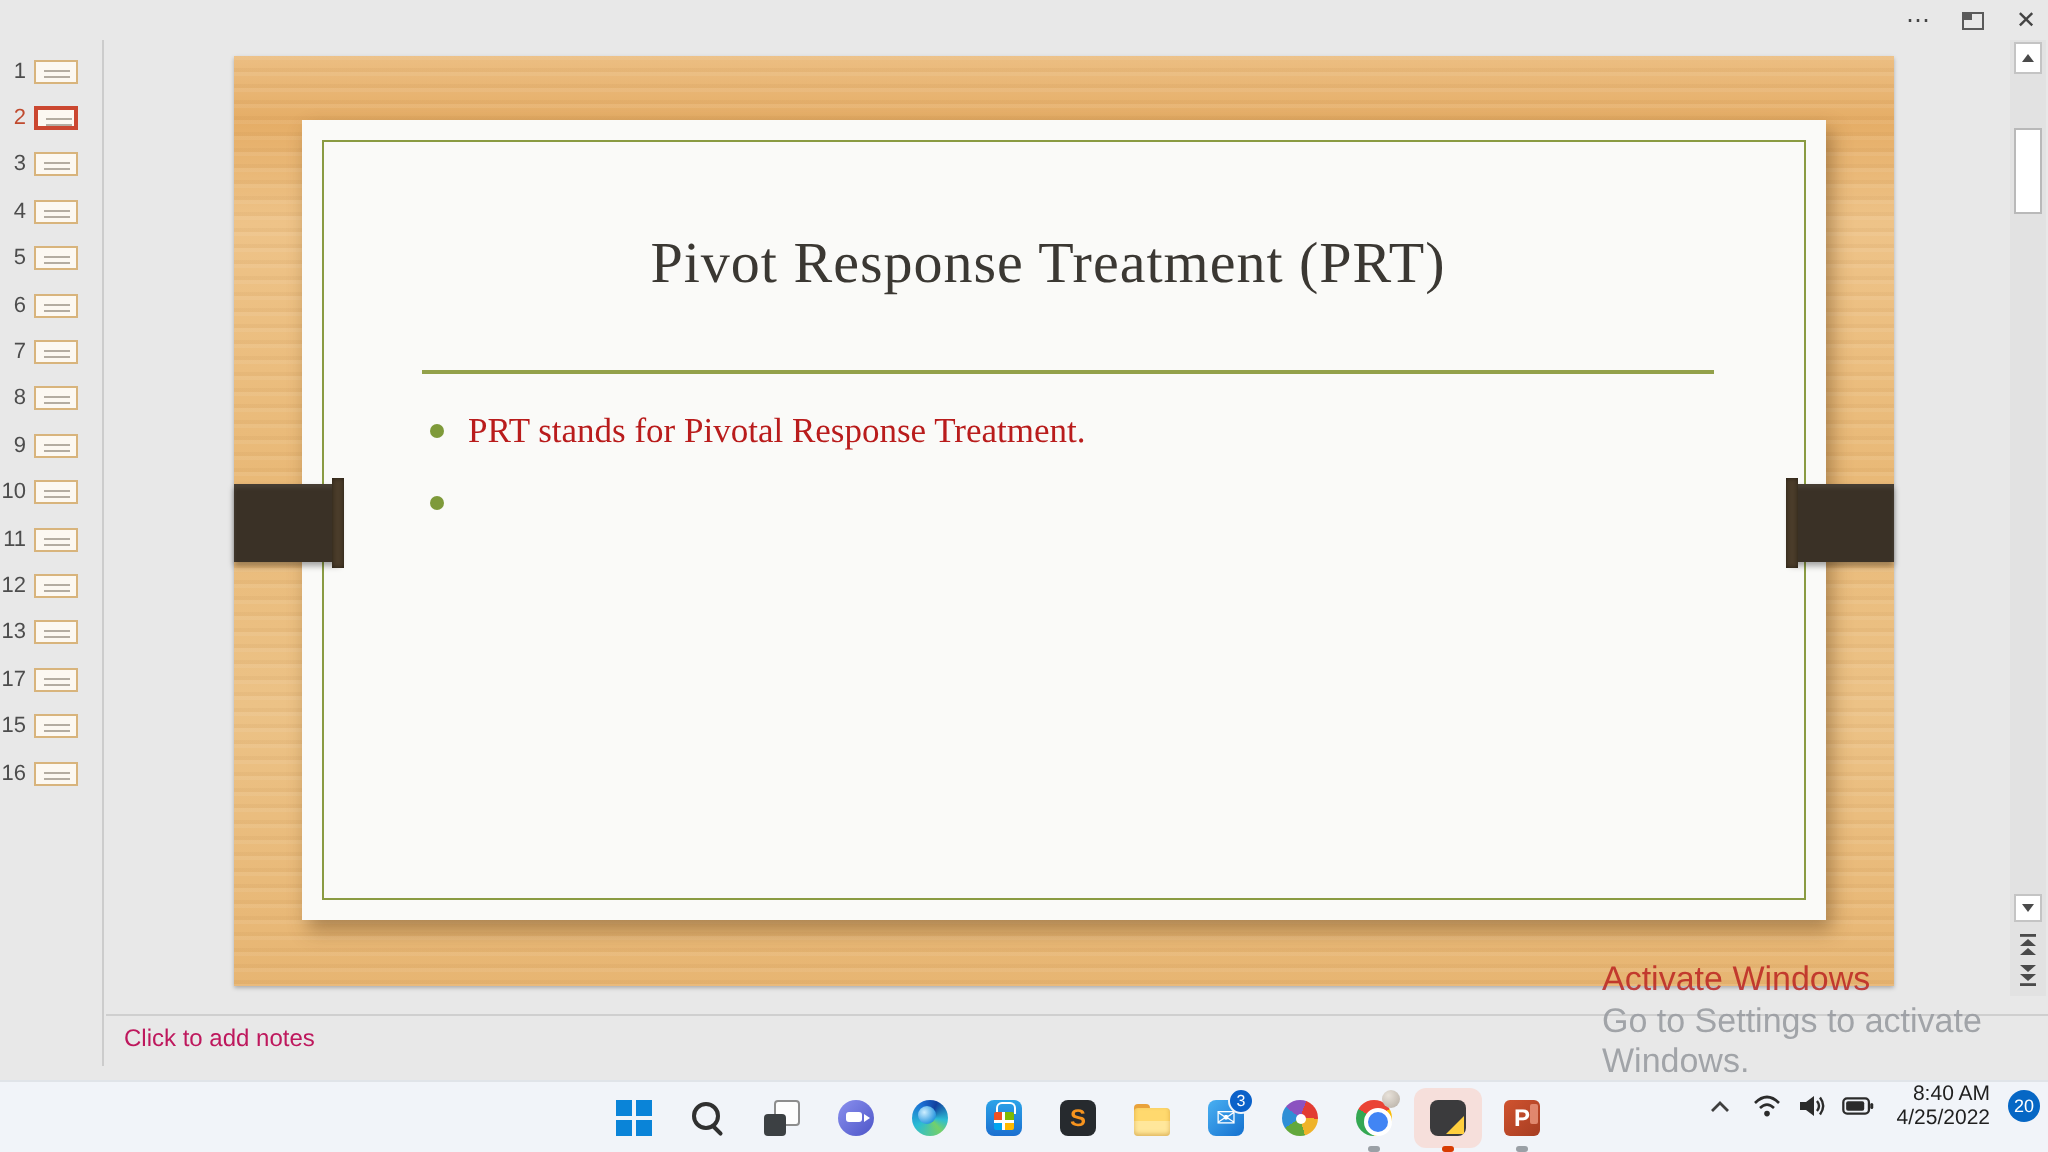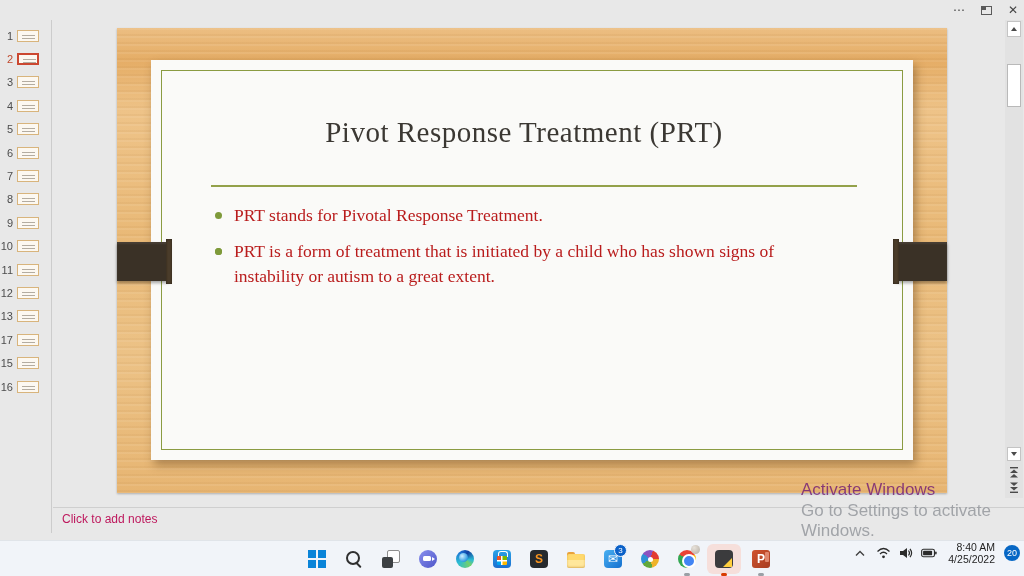--- a/index.html
+++ b/index.html
@@ -65,21 +65,21 @@
   .sb-prev { top:446px; height:13px; border:none; background:transparent; }
   .sb-next { top:461px; height:13px; border:none; background:transparent; }
   .scroll-thumb { position:absolute; left:2px; top:44px; width:14px; height:43px;
                   background:#ffffff; border:1px solid #b9b9b9; }
 
   
   .notes-divider { position:absolute; left:53px; top:507px; width:971px; border-top:1px solid #cfcfcf; }
   .notes-text { position:absolute; left:62px; top:512px; font-size:12px; color:#be185d; }
 
   
-  .wm1 { position:absolute; left:801px; top:480px; font-size:17px; color:#701a75; opacity:.8; z-index:5; }
+  .wm1 { position:absolute; left:801px; top:480px; font-size:17px; color:#b91c1c; opacity:.8; z-index:5; }
   .wm2 { position:absolute; left:801px; top:501px; font-size:17px; color:#9a9da2; opacity:.9; z-index:5; }
 
   
   .taskbar { position:absolute; left:0; top:540px; width:1024px; height:36px;
              background:#f1f4f9; border-top:1px solid #e0e4e9; }
   .tb-icons { position:absolute; left:300px; top:0; height:36px; display:flex; align-items:center; }
   .tb-slot { position:relative; width:34px; height:30px; margin-right:3px; display:flex;
              align-items:center; justify-content:center; border-radius:6px; }
   .tb-slot.active { background:#f6dfdb; }
   .tb-ind { position:absolute; bottom:-2px; left:50%; transform:translateX(-50%);
@@ -248,21 +248,20 @@
     </div>
 
   <div class="slide">
     <div class="panel">
       <div class="frame"></div>
       <div class="slide-title">Pivot Response Treatment (PRT)</div>
       <div class="title-rule"></div>
       <ul class="bullet-list">
           <li class="bullet"><span class="dot"></span><span>PRT stands for Pivotal Response Treatment.</span></li>
           <li class="bullet"><span class="dot"></span></li>
-          <li class="bullet"><span class="dot"></span><span>PRT is a form of treatment that is initiated by a child who has shown signs of instability or autism to a great extent.</span></li>
         </ul>
     </div>
     <div class="tab tab-left"></div>
     <div class="tab tab-right"></div>
   </div>
 
   <div class="scroll-track">
     <div class="sbtn sb-up">
       <svg width="8" height="6" viewBox="0 0 8 6">
           <path d="M1 5 L4 1 L7 5 Z" fill="#4a4a4a"></path>

